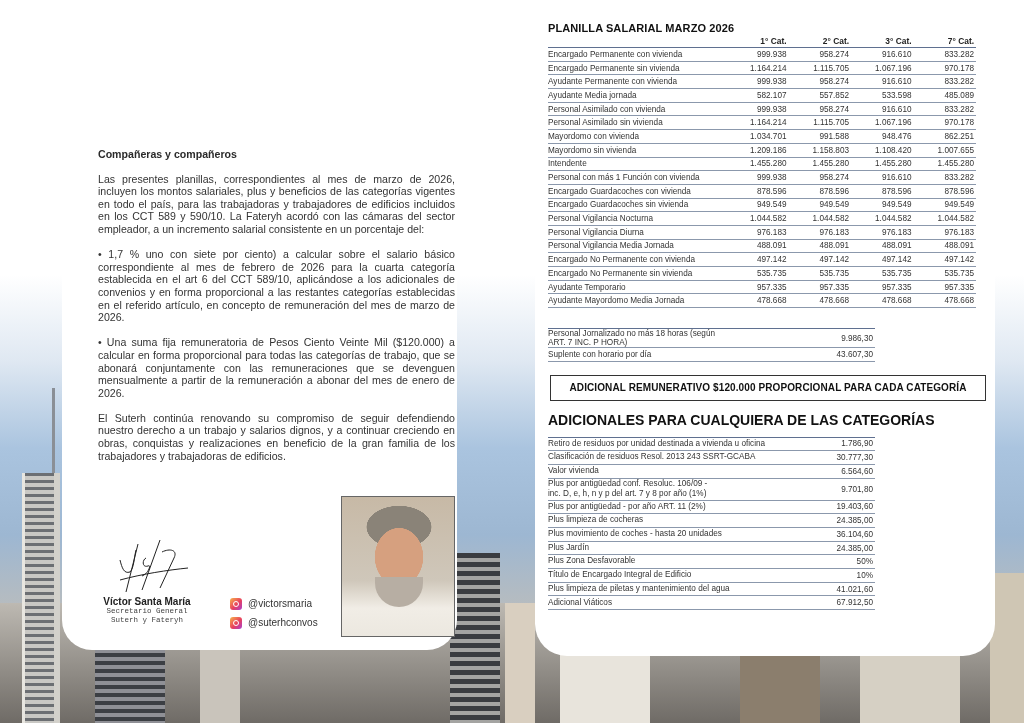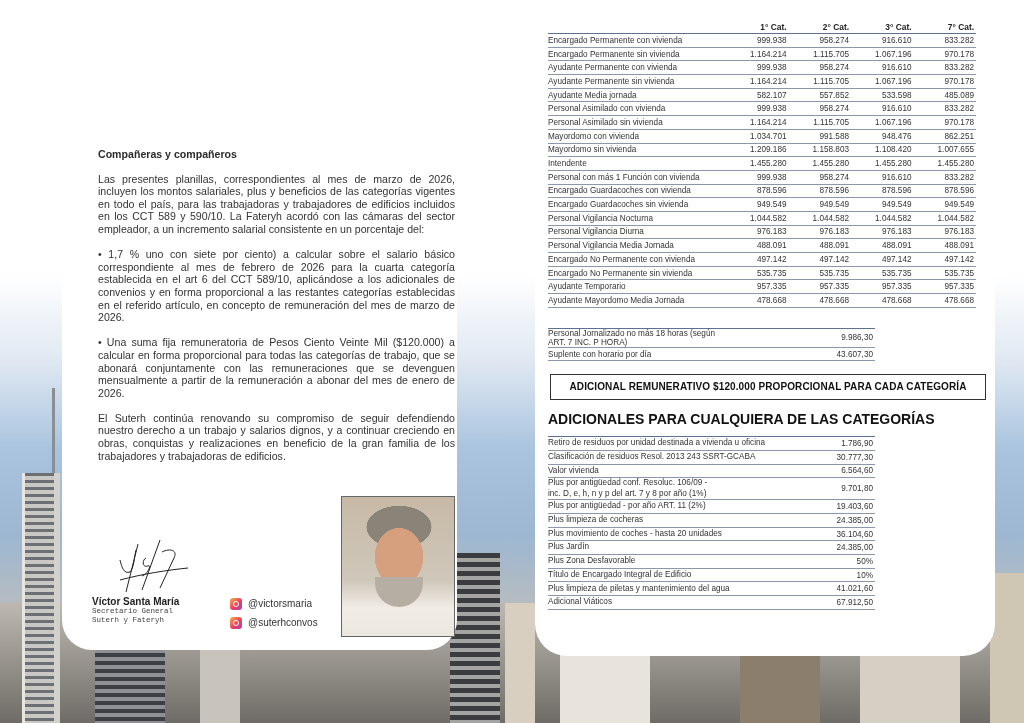--- a/index.html
+++ b/index.html
@@ -24,21 +24,21 @@
     background: #fff; border-radius: 0 0 30px 30px;
   }
   .panel-right {
     position: absolute; left: 535px; top: -10px; width: 460px; height: 666px;
     background: #fff; border-radius: 0 0 32px 32px;
   }
   .letter { position: absolute; left: 98px; top: 148px; width: 357px; font-size: 10.6px; line-height: 12.6px; color: #333; }
   .letter h2 { font-size: 10.6px; font-weight: bold; margin-bottom: 12px; color: #2b2b2b; }
   .letter p { text-align: justify; margin-bottom: 12.6px; }
   .signature { position: absolute; left: 112px; top: 538px; width: 80px; height: 56px; }
-  .signer { position: absolute; left: 92px; top: 596px; width: 110px; text-align: left; }
+  .signer { position: absolute; left: 92px; top: 596px; width: 110px; text-align: center; }
   .signer .name { font-weight: bold; font-size: 10px; color: #222; }
   .signer .role { font-size: 7.5px; color: #444; line-height: 9px; font-family: Liberation Mono, monospace; }
   .social { position: absolute; left: 230px; top: 594px; }
   .social .row { display: flex; align-items: center; height: 19px; font-size: 10px; color: #333; }
   .ig {
     width: 12px; height: 12px; border-radius: 3px; margin-right: 6px;
     background: linear-gradient(135deg, #f7b44a, #e8405d 55%, #a83fd0);
     position: relative;
   }
   .ig::after { content: ""; position: absolute; left: 3px; top: 3px; width: 4px; height: 4px; border: 1.2px solid #fff; border-radius: 50%; }
@@ -122,20 +122,21 @@
   </div>
 </div>
 
 <div class="photo">
   <div class="beard"></div>
 </div>
 
 <div class="panel-right"></div>
 
 <div class="sheet">
+  <h1>PLANILLA SALARIAL MARZO 2026</h1>
   <table class="salary">
     <thead>
       <tr>
         <th class="c0"></th>
         <th>1° Cat.</th>
         <th>2° Cat.</th>
         <th>3° Cat.</th>
         <th>7° Cat.</th>
       </tr>
     </thead>
@@ -155,27 +156,20 @@
           <td class="num">970.178</td>
         </tr>
         <tr>
           <td class="lbl c0">Ayudante Permanente con vivienda</td>
           <td class="num">999.938</td>
           <td class="num">958.274</td>
           <td class="num">916.610</td>
           <td class="num">833.282</td>
         </tr>
         <tr>
-          <td class="lbl c0">Ayudante Permanente sin vivienda</td>
-          <td class="num">1.164.214</td>
-          <td class="num">1.115.705</td>
-          <td class="num">1.067.196</td>
-          <td class="num">970.178</td>
-        </tr>
-        <tr>
           <td class="lbl c0">Ayudante Media jornada</td>
           <td class="num">582.107</td>
           <td class="num">557.852</td>
           <td class="num">533.598</td>
           <td class="num">485.089</td>
         </tr>
         <tr>
           <td class="lbl c0">Personal Asimilado con vivienda</td>
           <td class="num">999.938</td>
           <td class="num">958.274</td>

